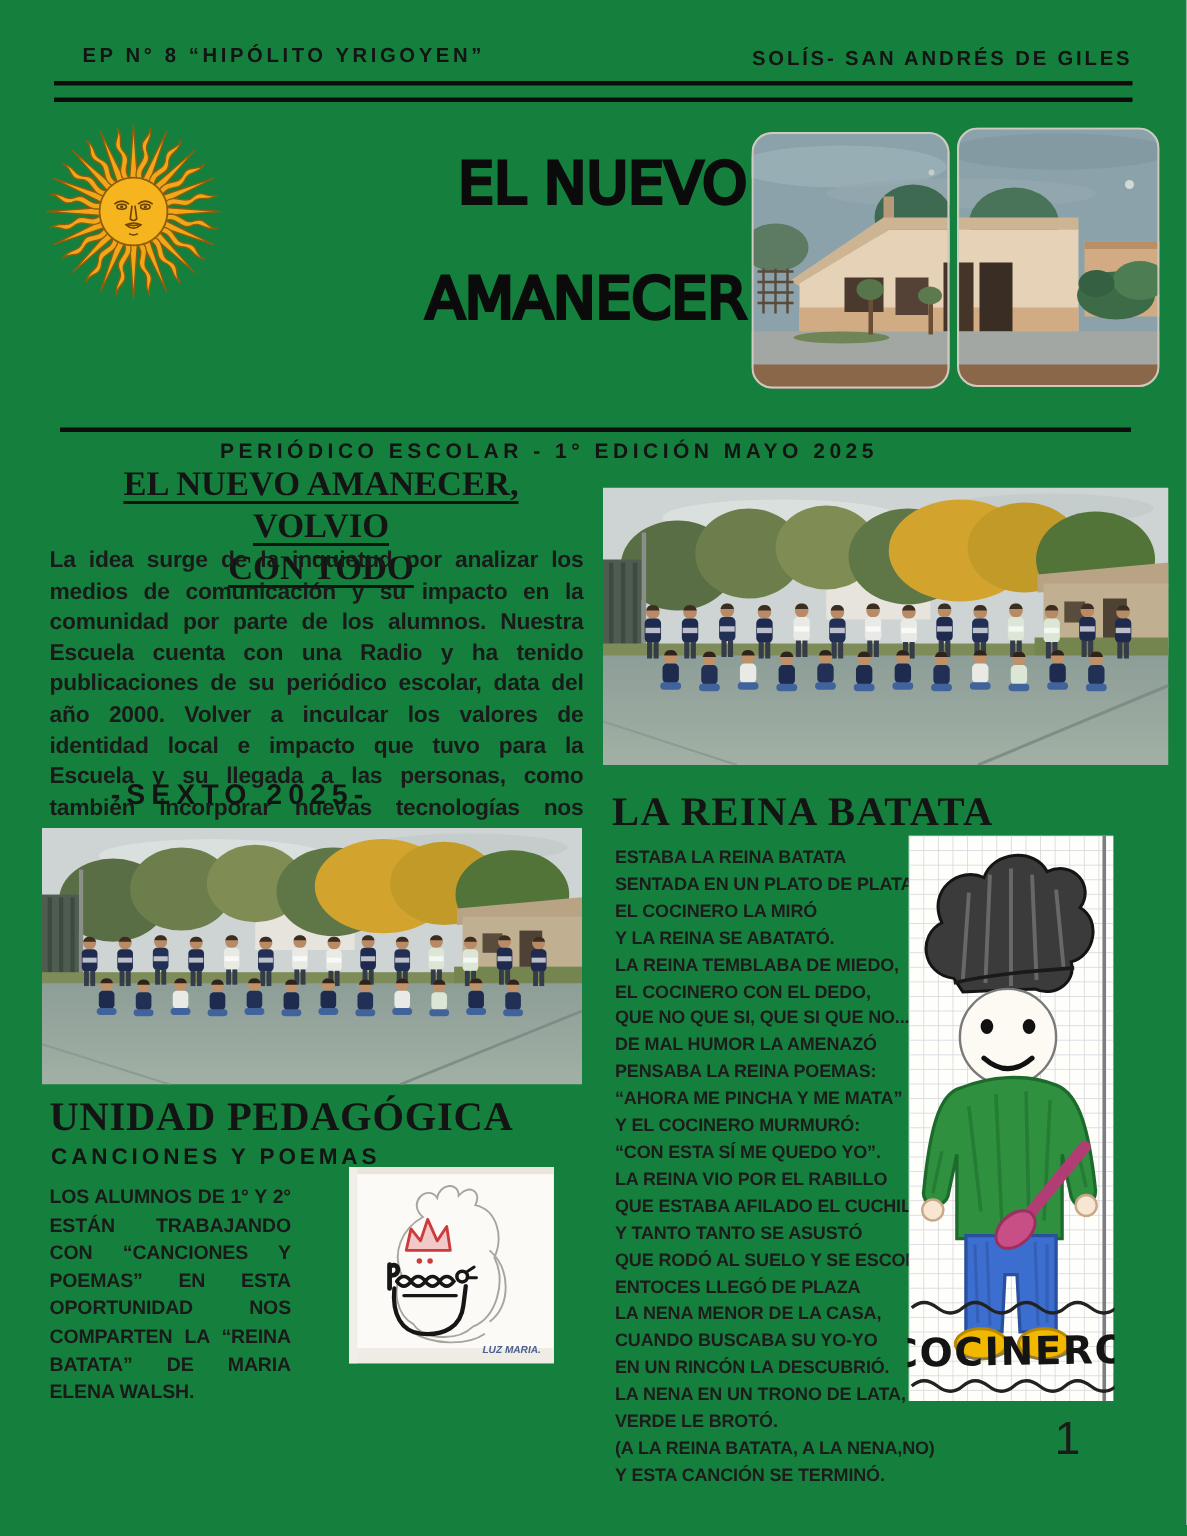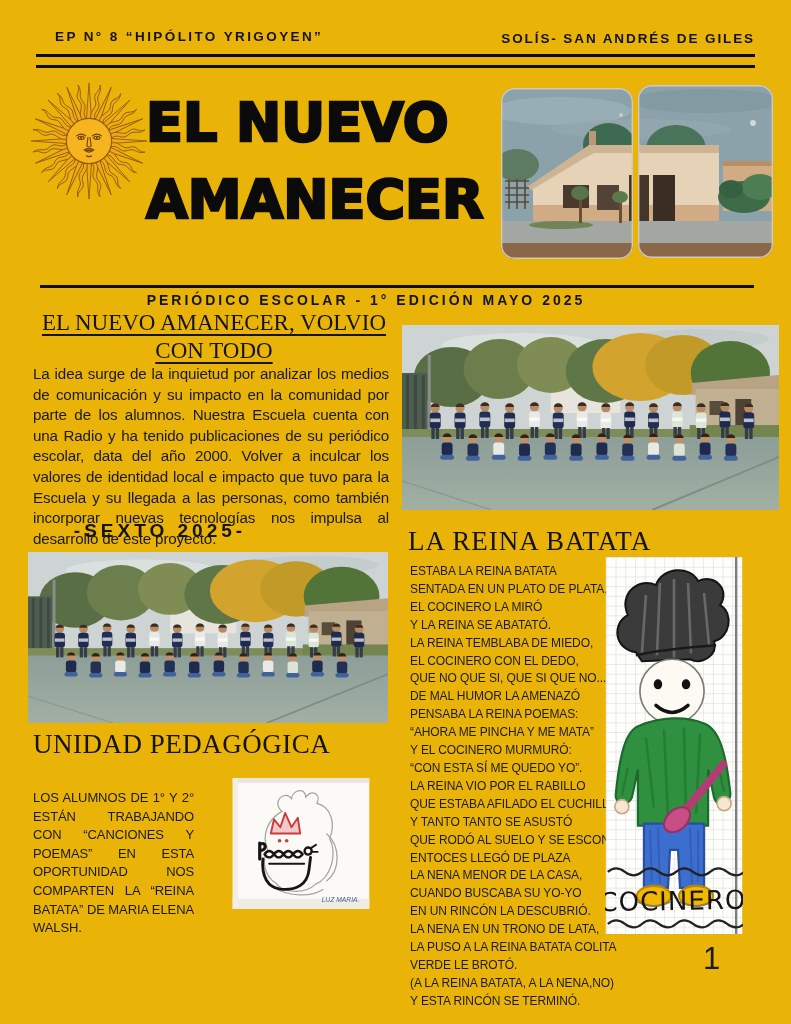--- a/index.html
+++ b/index.html
@@ -1,32 +1,32 @@
 <!DOCTYPE html>
 <html><head>
 <meta charset="utf-8">
 <style>
   html,body{margin:0;padding:0;background:#e9e9e9;}
   #page{
     position:relative;width:791px;height:1024px;margin:0 auto;
-    background:#eab308;overflow:hidden;
+    background:#15803d;overflow:hidden;
     font-family:"Liberation Sans",sans-serif;color:#141414;
   }
-  .abs{position:absolute;}
+  .abs{position:absolute;font-weight:bold;}
 
   
   .hdr-left{left:55px;top:29px;font-size:13.5px;font-weight:600;letter-spacing:2.4px;}
   .hdr-right{right:36px;top:31px;font-size:13.5px;font-weight:700;letter-spacing:1.9px;}
   .rule-double{left:36px;top:54px;width:719px;height:8px;border-top:3.5px solid #0d0d0d;border-bottom:3px solid #0d0d0d;}
 
   
   .sun{left:26px;top:77px;width:126px;height:128px;}
-  .mast-title{left:146px;top:84px;width:352px;text-align:left;
-    font-family:"DejaVu Sans",sans-serif;font-weight:700;
-    font-size:54px;line-height:77px;color:#0b0b0b;letter-spacing:0px;
+  .mast-title{left:146px;top:84px;width:352px;text-align:right;
+    font-family:"DejaVu Sans",sans-serif;font-weight:400;
+    font-size:38px;line-height:77px;color:#0b0b0b;letter-spacing:0px;
     -webkit-text-stroke:2.6px #0b0b0b;}
   .painting{left:501px;top:85px;width:272px;height:176px;}
 
   
   .rule-main{left:40px;top:285px;width:714px;height:0;border-top:3.2px solid #0e0e0e;}
   .kicker{left:36px;top:292px;width:660px;text-align:center;font-size:14px;font-weight:bold;letter-spacing:3px;}
 
   
   .lead-hl{left:35px;top:309px;width:358px;text-align:center;
     font-family:"Liberation Serif",serif;font-size:23px;line-height:28px;
@@ -294,33 +294,33 @@
       <div class="poem-line">“CON ESTA SÍ ME QUEDO YO”.</div>
       <div class="poem-line">LA REINA VIO POR EL RABILLO</div>
       <div class="poem-line">QUE ESTABA AFILADO EL CUCHILLO</div>
       <div class="poem-line">Y TANTO TANTO SE ASUSTÓ</div>
       <div class="poem-line">QUE RODÓ AL SUELO Y SE ESCONDIO.</div>
       <div class="poem-line">ENTOCES LLEGÓ DE PLAZA</div>
       <div class="poem-line">LA NENA MENOR DE LA CASA,</div>
       <div class="poem-line">CUANDO BUSCABA SU YO-YO</div>
       <div class="poem-line">EN UN RINCÓN LA DESCUBRIÓ.</div>
       <div class="poem-line">LA NENA EN UN TRONO DE LATA,</div>
-      <div class="poem-line">LA PUSO A LA REINA BATATA COLITA</div>
       <div class="poem-line">VERDE LE BROTÓ.</div>
       <div class="poem-line">(A LA REINA BATATA, A LA NENA,NO)</div>
-      <div class="poem-line">Y ESTA RINCÓN SE TERMINÓ.</div>
+      <div class="poem-line">Y ESTA CANCIÓN SE TERMINÓ.</div>
     </div>
 
   <div class="abs photo-left">
     <svg viewBox="0 0 380 185" preserveAspectRatio="none">
         <use href="#groupscene"></use>
       </svg>
   </div>
 
   <div class="abs ped-title">UNIDAD PEDAGÓGICA</div>
+  <div class="abs ped-sub">CANCIONES Y POEMAS</div>
   <div class="abs ped-body">LOS ALUMNOS DE 1° Y 2° ESTÁN TRABAJANDO CON “CANCIONES Y POEMAS” EN ESTA OPORTUNIDAD NOS COMPARTEN LA “REINA BATATA” DE MARIA ELENA WALSH.</div>
 
   <div class="abs drawing-small">
     <svg viewBox="0 0 172 165">
       <rect x="0" y="0" width="172" height="165" fill="#fbfaf6"></rect>
       <rect x="0" y="0" width="172" height="6" fill="#e9e5dd"></rect>
       <rect x="0" y="152" width="172" height="13" fill="#efece5"></rect>
       <rect x="0" y="0" width="7" height="165" fill="#f1eee7"></rect>
       <g fill="none" stroke="#a8a49e" stroke-width="1.6">
         <path d="M62 42 C 48 30, 66 14, 74 26 C 76 14, 92 12, 92 24 C 100 14, 112 20, 106 32 C 124 36, 130 58, 122 76 C 132 96, 124 126, 104 134 C 92 146, 64 146, 54 132 C 40 124, 36 104, 44 90 C 36 72, 44 52, 62 42 Z"></path>

